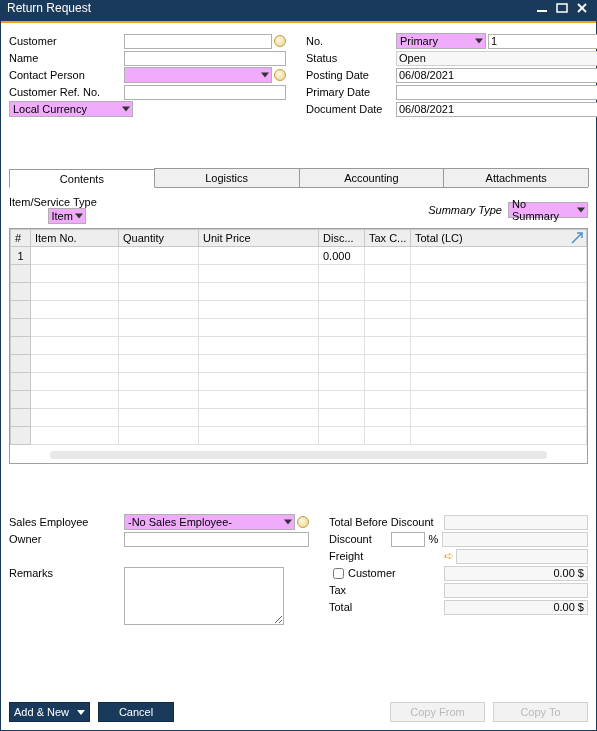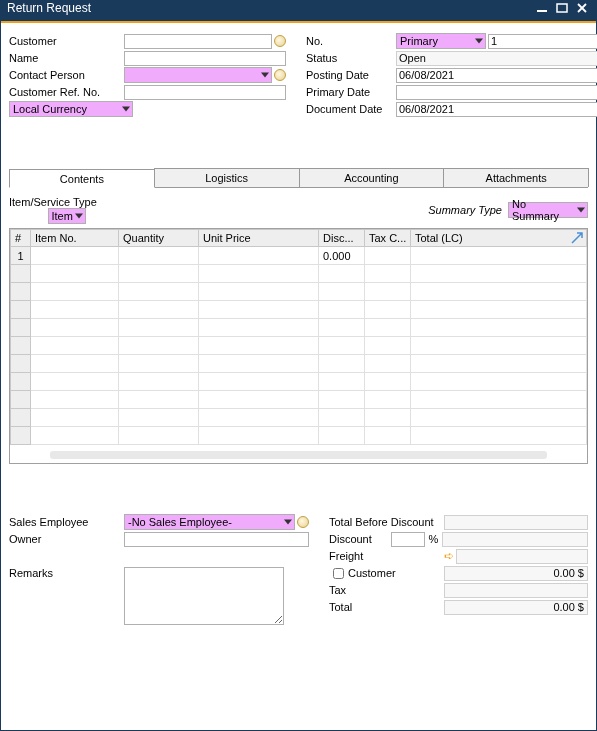--- a/index.html
+++ b/index.html
@@ -395,15 +395,32 @@
         </div>
         <div class="totals-row">
           <label>Total</label>
           <div class="val">
               <div class="valbox">0.00 $</div>
             </div>
         </div>
       </div>
     </div>
 
+    <div class="bottom-buttons">
+      <div class="btn primary">
+          <span>Add &amp; New</span>
+        </div>
+      <div style="width:8px"></div>
+      <div class="btn secondary">
+          <span>Cancel</span>
+        </div>
+      <div class="spacer"></div>
+      <div class="btn ghost">
+          <span>Copy From</span>
+        </div>
+      <div style="width:8px"></div>
+      <div class="btn ghost">
+          <span>Copy To</span>
+        </div>
+    </div>
 
   </div>
 </div>
 
 </body></html>

